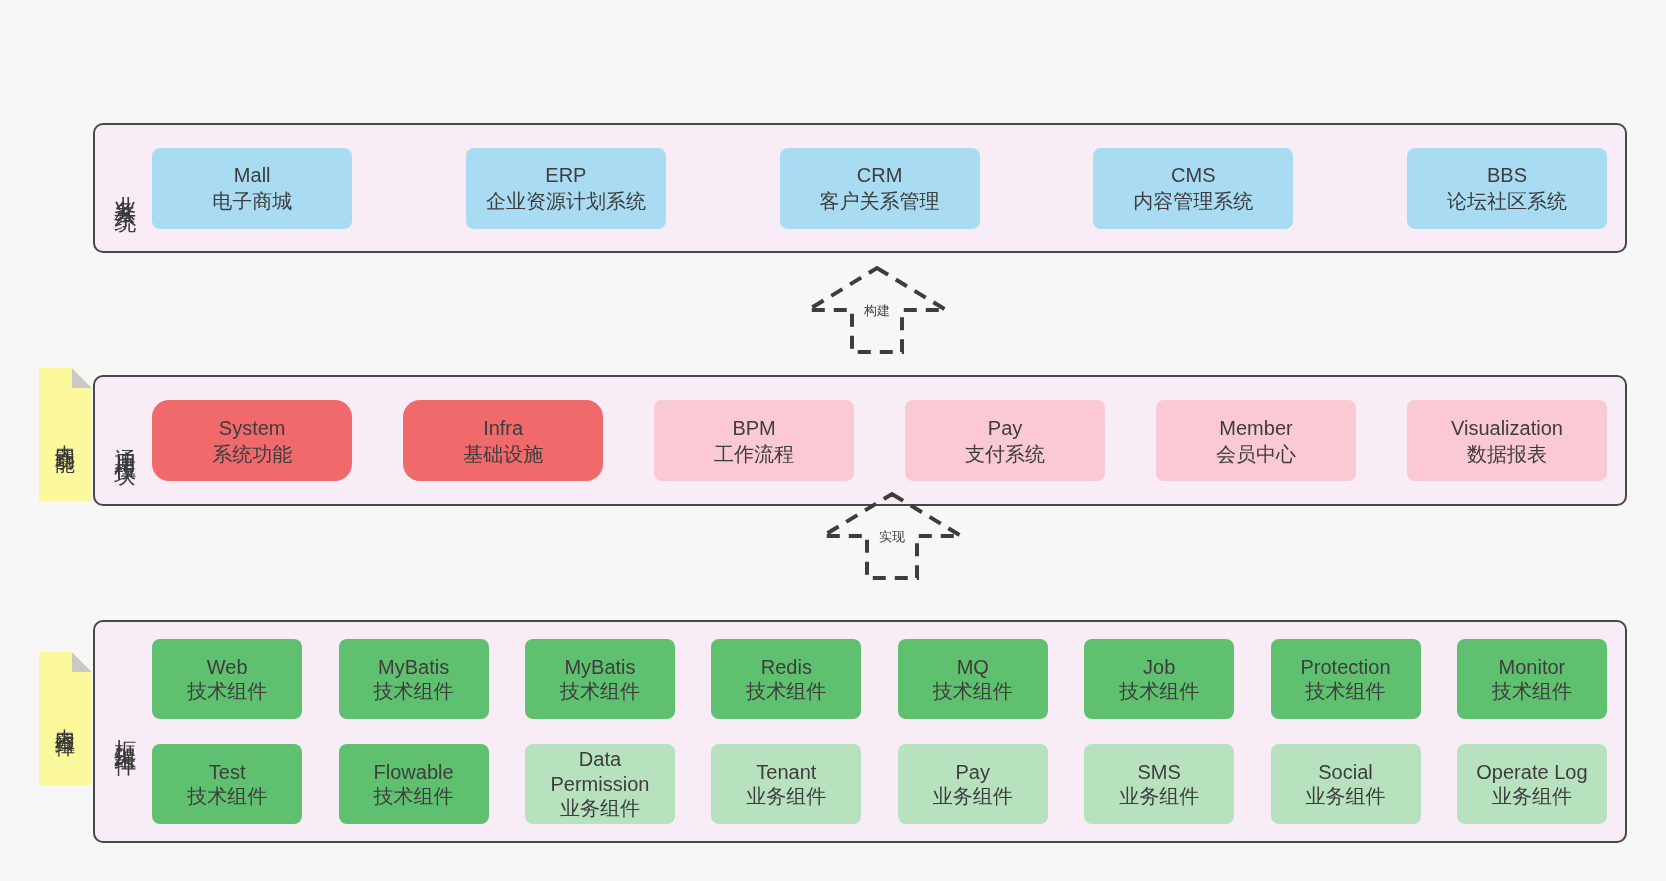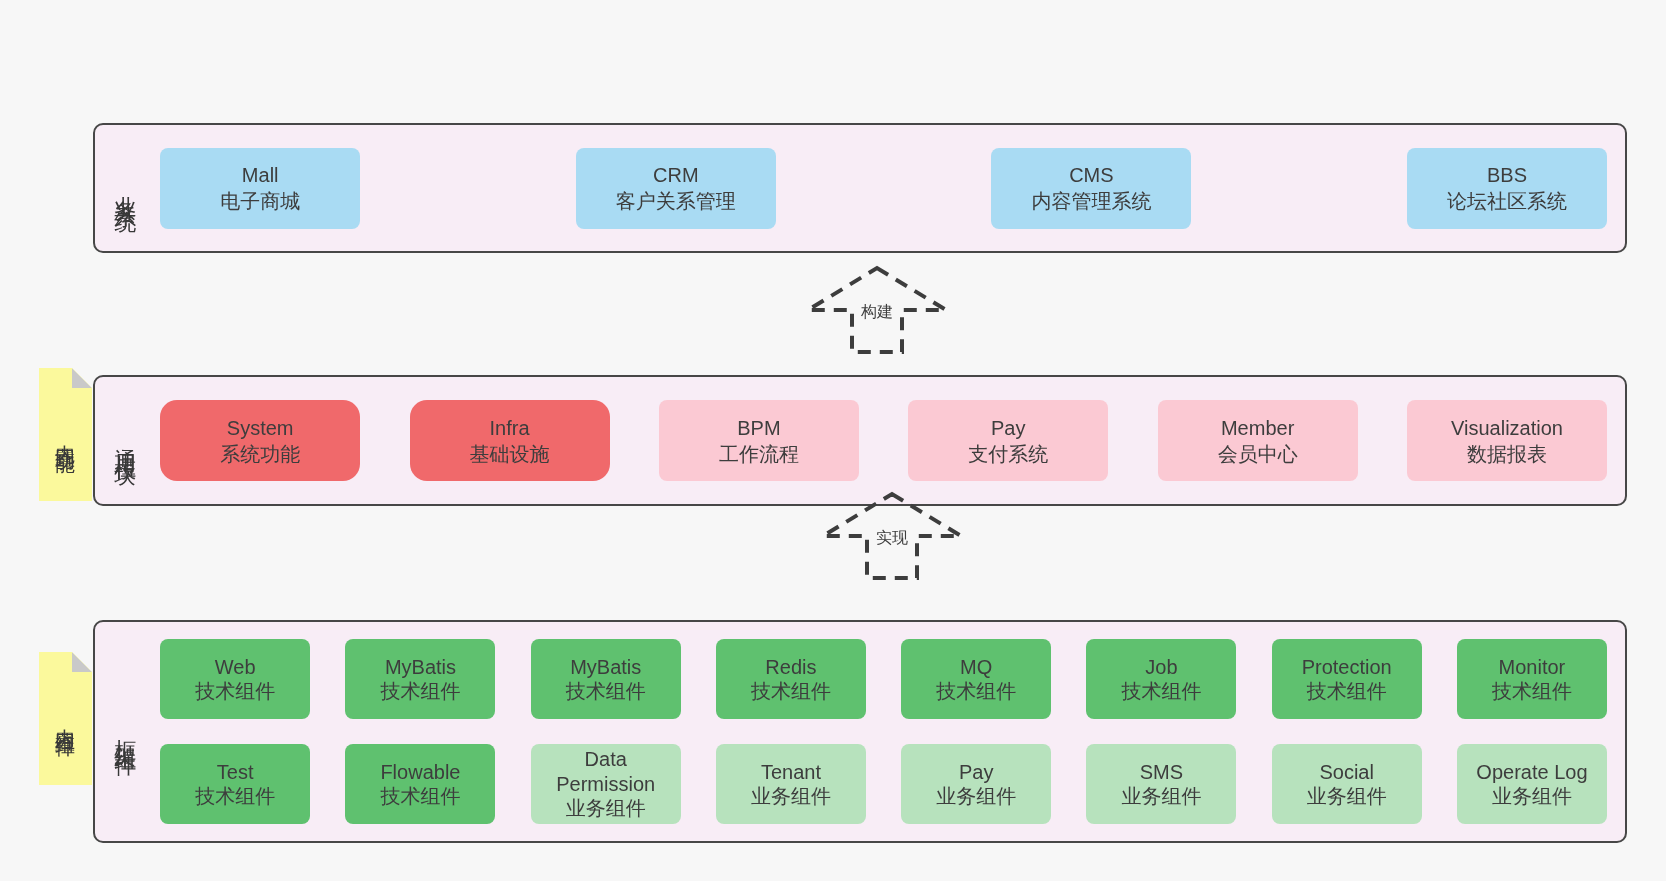--- a/index.html
+++ b/index.html
@@ -24,21 +24,21 @@
   #panel-0 { top:123px; height:130px; }
   #panel-1 { top:375px; height:131px; }
   #panel-2 { top:620px; height:223px; }
 
   .side-label {
     writing-mode:vertical-lr; text-orientation:upright;
     font-size:22px; letter-spacing:5px; color:#383838;
     flex:0 0 auto; margin-right:15px; line-height:1.1;
   }
 
-  .rows { flex:1; display:flex; flex-direction:column; gap:25px;margin-left:8px; }
+  .rows { flex:1; display:flex; flex-direction:column; gap:25px; }
   .row  { display:flex; justify-content:space-between; }
 
   .box {
     height:81px; border-radius:8px;
     display:flex; flex-direction:column; align-items:center; justify-content:center;
     text-align:center; font-size:20px; line-height:1.3; color:#3d3d3d;
     box-sizing:border-box; padding:2px 4px;
   }
   .w6 { width:200px; }
   .w8 { width:150px; height:80px; line-height:1.22; }
@@ -67,35 +67,39 @@
     font-size:20px; letter-spacing:3px; color:#383838; line-height:1;
   }
 
   .arrow { position:absolute; width:146px; height:92px; }
   #arrow-0 { left:804px; top:264px; }
   #arrow-1 { left:819px; top:490px; }
   .arrow svg { display:block; }
   .arrow .arrow-label {
     position:absolute; left:50%; top:38px; transform:translateX(-50%);
     background: var(--page-bg, #f7f7f7);
-    font-size:16px; padding:0 3px; white-space:nowrap; color:#3d3d3d;
+    font-size:13px; padding:0 3px; white-space:nowrap; color:#3d3d3d;
   }
 </style>
 </head>
 <body style="--page-bg: #f7f7f7; --panel-bg: #f8edf6; --panel-border: #474747; --blue: #a9dbf3; --red: #f0696b; --pink: #fbc9d3; --green: #5fc16f; --light-green: #b7e2bd; --sticky-yellow: #fbf99c; --fold-gray: #c9c9c9; --text: #3d3d3d;">
 
 <div class="canvas">
 
   <section class="panel" id="panel-0">
     <div class="side-label">业务系统</div>
     <div class="rows">
         <div class="row">
           <div class="box blue w6">
             <div>Mall</div>
             <div>电子商城</div>
+          </div>
+          <div class="box blue w6">
+            <div>ERP</div>
+            <div>企业资源计划系统</div>
           </div>
           <div class="box blue w6">
             <div>CRM</div>
             <div>客户关系管理</div>
           </div>
           <div class="box blue w6">
             <div>CMS</div>
             <div>内容管理系统</div>
           </div>
           <div class="box blue w6">

